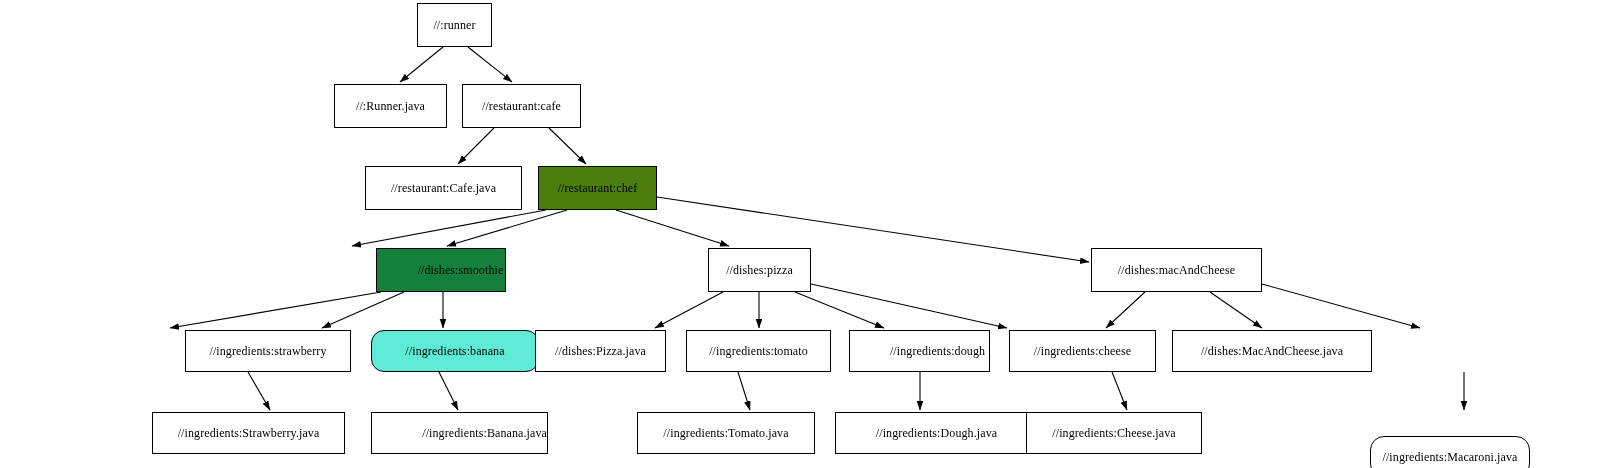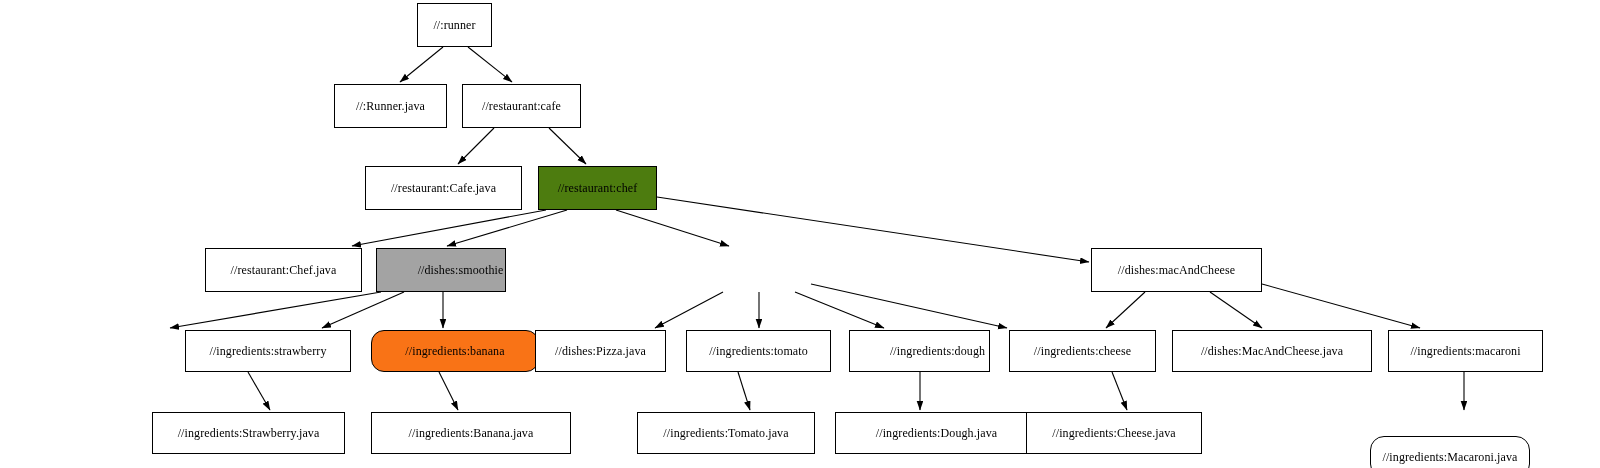--- a/index.html
+++ b/index.html
@@ -96,57 +96,54 @@
       </div>
       <div class="node" style="left: 462px; top: 84px; width: 119px; height: 44px; border-color: rgb(0, 0, 0); background: rgb(255, 255, 255);">
         <span class="node-label">//restaurant:cafe</span>
       </div>
       <div class="node" style="left: 365px; top: 166px; width: 157px; height: 44px; border-color: rgb(0, 0, 0); background: rgb(255, 255, 255);">
         <span class="node-label">//restaurant:Cafe.java</span>
       </div>
       <div class="node" style="left: 538px; top: 166px; width: 119px; height: 44px; border-color: rgb(0, 0, 0); background: #4d7c0f;">
         <span class="node-label">//restaurant:chef</span>
       </div>
-      <div class="node" style="left: 205px; top: 248px; width: 157px; height: 44px; border-color: rgb(0, 0, 0); background: rgb(255, 255, 255);">
-        <span class="node-label">//restaurant:Chef.java</span>
+      <div class="node" style="left: 376px; top: 248px; width: 130px; height: 44px; border-color: rgb(0, 0, 0); background: #15803d; padding-left: 39px;">
+        <span class="node-label">//dishes:smoothie</span>
       </div>
-      <div class="node" style="left: 376px; top: 248px; width: 130px; height: 44px; border-color: rgb(0, 0, 0); background: #a3a3a3; padding-left: 39px;">
-        <span class="node-label">//dishes:smoothie</span>
+      <div class="node" style="left: 708px; top: 248px; width: 103px; height: 44px; border-color: rgb(0, 0, 0); background: rgb(255, 255, 255);">
+        <span class="node-label">//dishes:pizza</span>
       </div>
       <div class="node" style="left: 1091px; top: 248px; width: 171px; height: 44px; border-color: rgb(0, 0, 0); background: rgb(255, 255, 255);">
         <span class="node-label">//dishes:macAndCheese</span>
       </div>
       <div class="node" style="left: 185px; top: 330px; width: 166px; height: 42px; border-color: rgb(0, 0, 0); background: rgb(255, 255, 255);">
         <span class="node-label">//ingredients:strawberry</span>
       </div>
-      <div class="node" style="left: 371px; top: 330px; width: 168px; height: 42px; border-color: rgb(0, 0, 0); background: #f97316; border-radius: 13px;">
+      <div class="node" style="left: 371px; top: 330px; width: 168px; height: 42px; border-color: rgb(0, 0, 0); background: #5eead4; border-radius: 13px;">
         <span class="node-label">//ingredients:banana</span>
       </div>
       <div class="node" style="left: 535px; top: 330px; width: 131px; height: 42px; border-color: rgb(0, 0, 0); background: rgb(255, 255, 255);">
         <span class="node-label">//dishes:Pizza.java</span>
       </div>
       <div class="node" style="left: 686px; top: 330px; width: 145px; height: 42px; border-color: rgb(0, 0, 0); background: rgb(255, 255, 255);">
         <span class="node-label">//ingredients:tomato</span>
       </div>
       <div class="node" style="left: 849px; top: 330px; width: 141px; height: 42px; border-color: rgb(0, 0, 0); background: rgb(255, 255, 255); padding-left: 36px;">
         <span class="node-label">//ingredients:dough</span>
       </div>
       <div class="node" style="left: 1009px; top: 330px; width: 147px; height: 42px; border-color: rgb(0, 0, 0); background: rgb(255, 255, 255);">
         <span class="node-label">//ingredients:cheese</span>
       </div>
       <div class="node" style="left: 1172px; top: 330px; width: 200px; height: 42px; border-color: rgb(0, 0, 0); background: rgb(255, 255, 255);">
         <span class="node-label">//dishes:MacAndCheese.java</span>
       </div>
-      <div class="node" style="left: 1388px; top: 330px; width: 155px; height: 42px; border-color: rgb(0, 0, 0); background: rgb(255, 255, 255);">
-        <span class="node-label">//ingredients:macaroni</span>
-      </div>
       <div class="node" style="left: 152px; top: 412px; width: 193px; height: 42px; border-color: rgb(0, 0, 0); background: rgb(255, 255, 255);">
         <span class="node-label">//ingredients:Strawberry.java</span>
       </div>
-      <div class="node" style="left: 371px; top: 412px; width: 200px; height: 42px; border-color: rgb(0, 0, 0); background: rgb(255, 255, 255);">
+      <div class="node" style="left: 371px; top: 412px; width: 177px; height: 42px; border-color: rgb(0, 0, 0); background: rgb(255, 255, 255); justify-content: flex-end;">
         <span class="node-label">//ingredients:Banana.java</span>
       </div>
       <div class="node" style="left: 637px; top: 412px; width: 178px; height: 42px; border-color: rgb(0, 0, 0); background: rgb(255, 255, 255);">
         <span class="node-label">//ingredients:Tomato.java</span>
       </div>
       <div class="node" style="left: 835px; top: 412px; width: 203px; height: 42px; border-color: rgb(0, 0, 0); background: rgb(255, 255, 255);">
         <span class="node-label">//ingredients:Dough.java</span>
       </div>
       <div class="node" style="left: 1026px; top: 412px; width: 176px; height: 42px; border-color: rgb(0, 0, 0); background: rgb(255, 255, 255);">
         <span class="node-label">//ingredients:Cheese.java</span>

